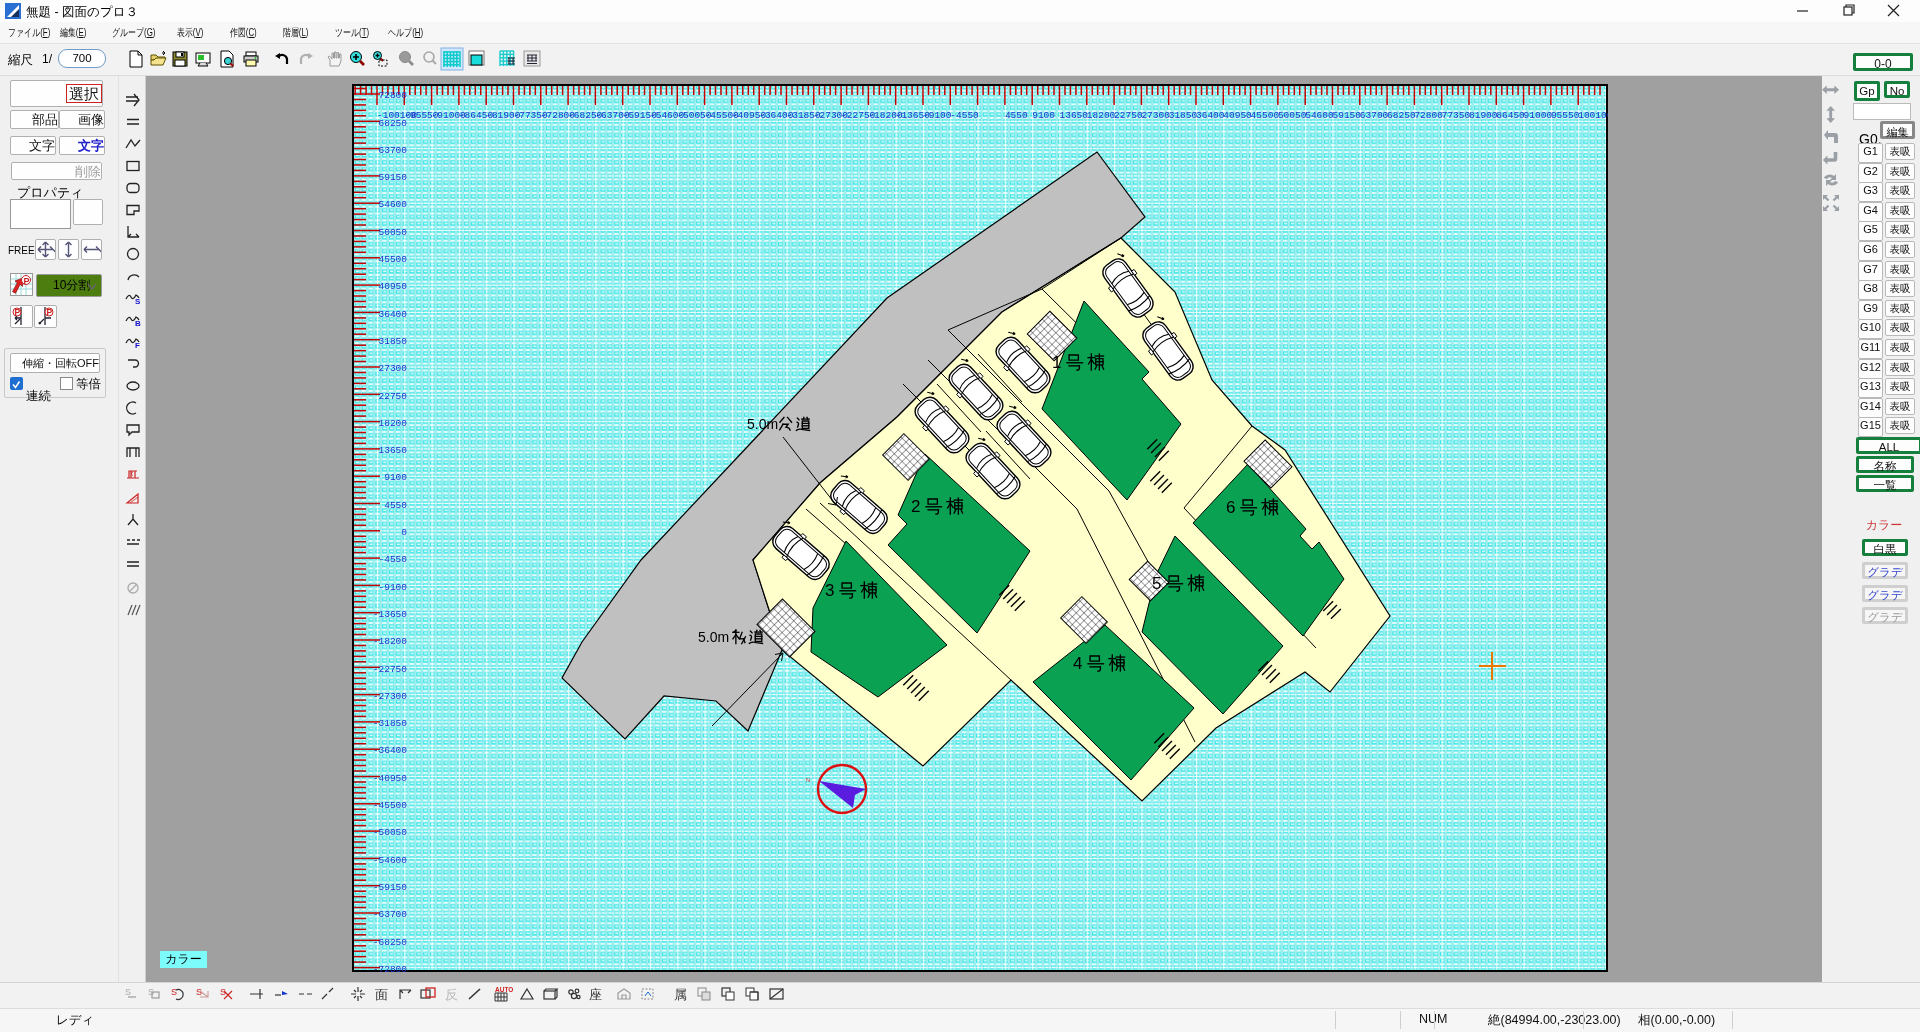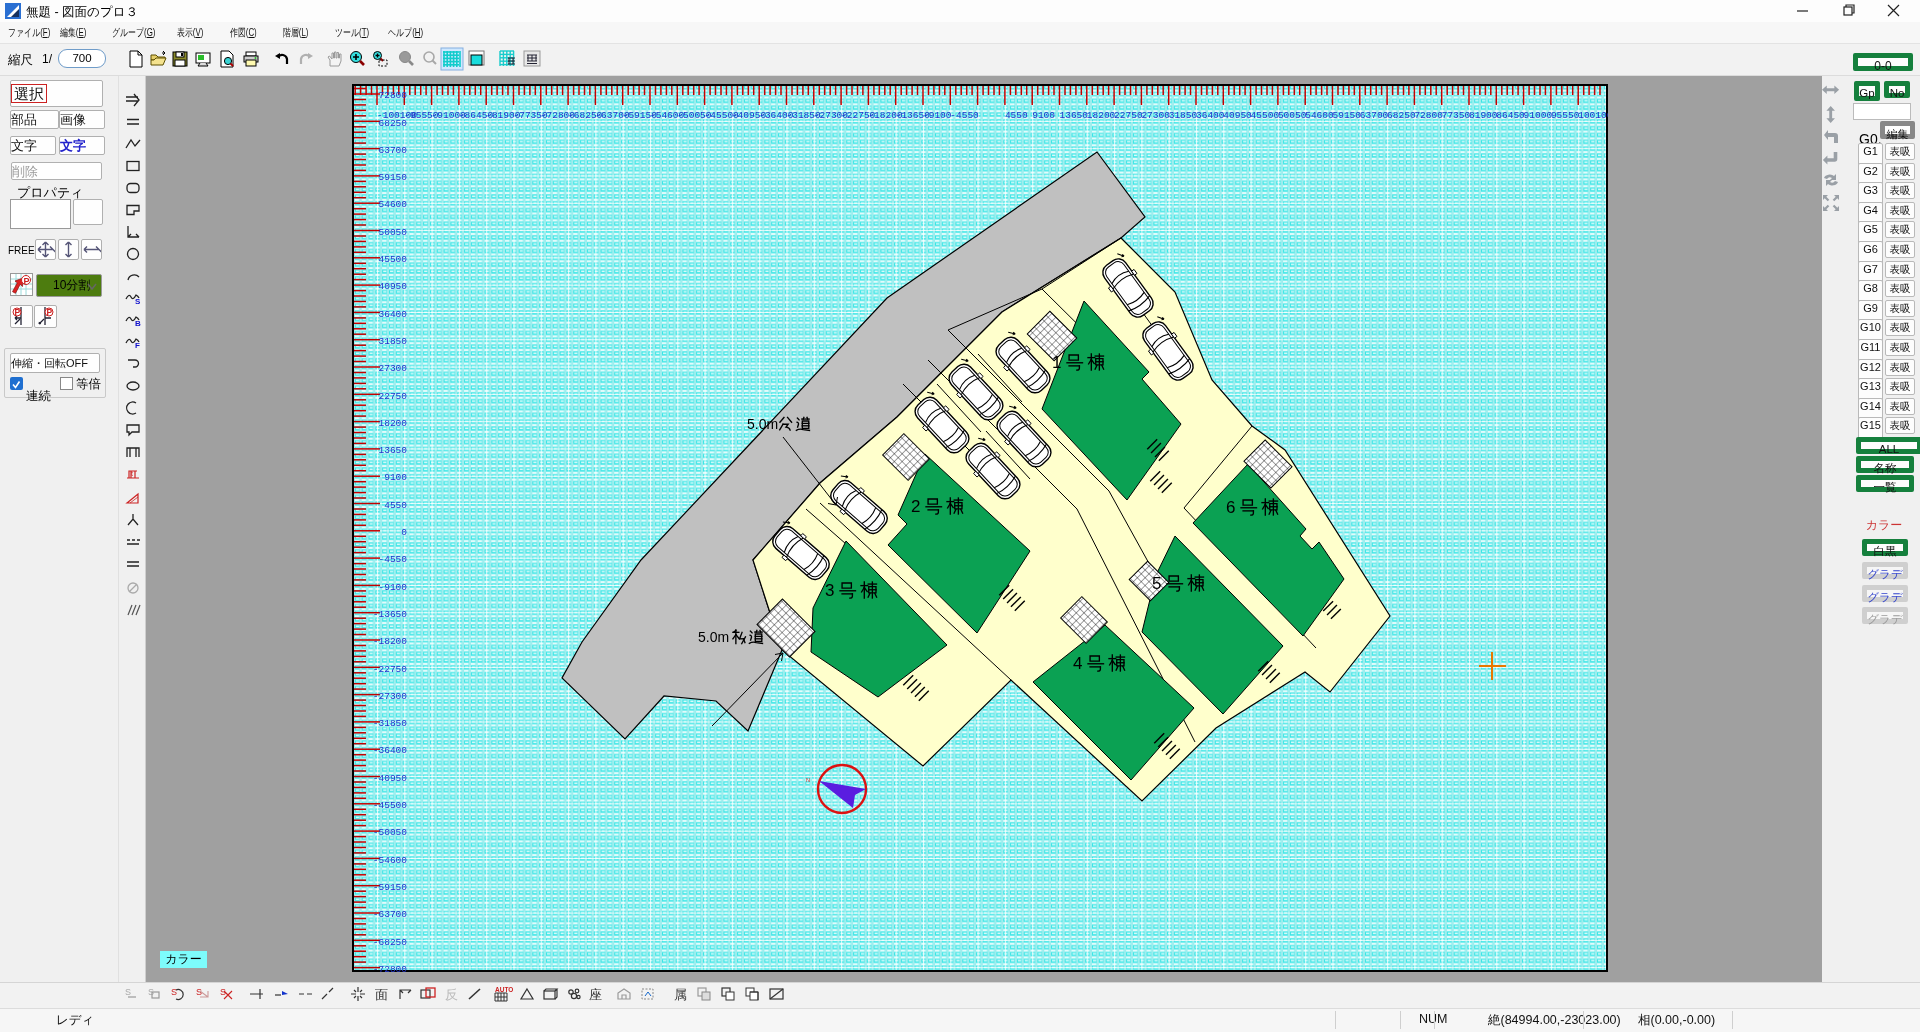--- a/index.html
+++ b/index.html
@@ -7,24 +7,24 @@
 #titlebar { left:0; top:0; width:1920px; height:22px; background:#fdfdfd; }
 #titletext { left:26px; top:4px; font-size:12.5px; color:#000; }
 #menubar { left:0; top:22px; width:1920px; height:22px; background:#f7f7f7; border-bottom:1px solid #e3e3e3; }
 .menu { position:absolute; top:5px; font-size:10.5px; color:#111; white-space:nowrap; transform:scaleX(0.75); transform-origin:0 0; }
 #toolbar { left:0; top:44px; width:1920px; height:32px; background:#f2f2f2; border-bottom:1px solid #dcdcdc; }
 #leftbg { left:0; top:76px; width:118px; height:906px; background:#f0f0f0; }
 #stripbg { left:118px; top:76px; width:28px; height:906px; background:#f0f0f0; border-left:1px solid #e0e0e0; border-right:1px solid #cfcfcf; }
 #workspace { left:146px; top:76px; width:1676px; height:906px; background:#a0a0a0; }
 #rightbg { left:1822px; top:76px; width:98px; height:906px; background:#f0f0f0; }
 #canvasframe { left:352px; top:84px; width:1256px; height:888px; border:2px solid #000; background:#5beded; }
-.btn { position:absolute; background:#fefefe; border:1px solid #b0b0b0; border-radius:2px; text-align:left; color:#111; }
-.gnum { position:absolute; left:1858px; width:25px; height:32px; font-size:11px; color:#111; background:#fdfdfd; border:1px solid #b9b9b9; border-radius:2px; text-align:center; line-height:15px; }
+.btn { position:absolute; background:#fefefe; border:1px solid #b0b0b0; border-radius:2px; text-align:right; color:#111; }
+.gnum { position:absolute; left:1858px; width:25px; height:20px; font-size:11px; color:#111; background:#fdfdfd; border:1px solid #b9b9b9; border-radius:2px; text-align:center; line-height:15px; }
 .gbtn { position:absolute; left:1885px; width:30px; height:17px; font-size:10.5px; color:#111; background:#fdfdfd; border:1px solid #b9b9b9; border-radius:2px; text-align:center; line-height:15px; }
-.rbtn { position:absolute; background:#fdfdfd; border:5px solid #15803d; border-radius:2px; text-align:center; color:#111; }
+.rbtn { position:absolute; background:#fdfdfd; border:3px solid #15803d; border-radius:2px; text-align:center; color:#111; }
 #bottombar { left:0; top:982px; width:1920px; height:26px; background:#f2f2f2; border-top:1px solid #d5d5d5; }
 #statusbar { left:0; top:1008px; width:1920px; height:24px; background:#f6f6f6; border-top:1px solid #dcdcdc; font-size:12.5px; color:#111; }
 .sep { position:absolute; top:1011px; width:1px; height:18px; background:#cfcfcf; }
 .st { position:absolute; top:1012px; font-size:12.5px; color:#111;margin-left:48px; }
 </style></head>
 <body>
 <div class="abs" id="titlebar"></div>
 <svg class="abs" style="left:5px;top:3px" width="16" height="16">
     <rect width="16" height="16" fill="#2a6fd2"></rect>
     <path d="M2,14 L14,2 L14,14 z" fill="#fff"></path>

